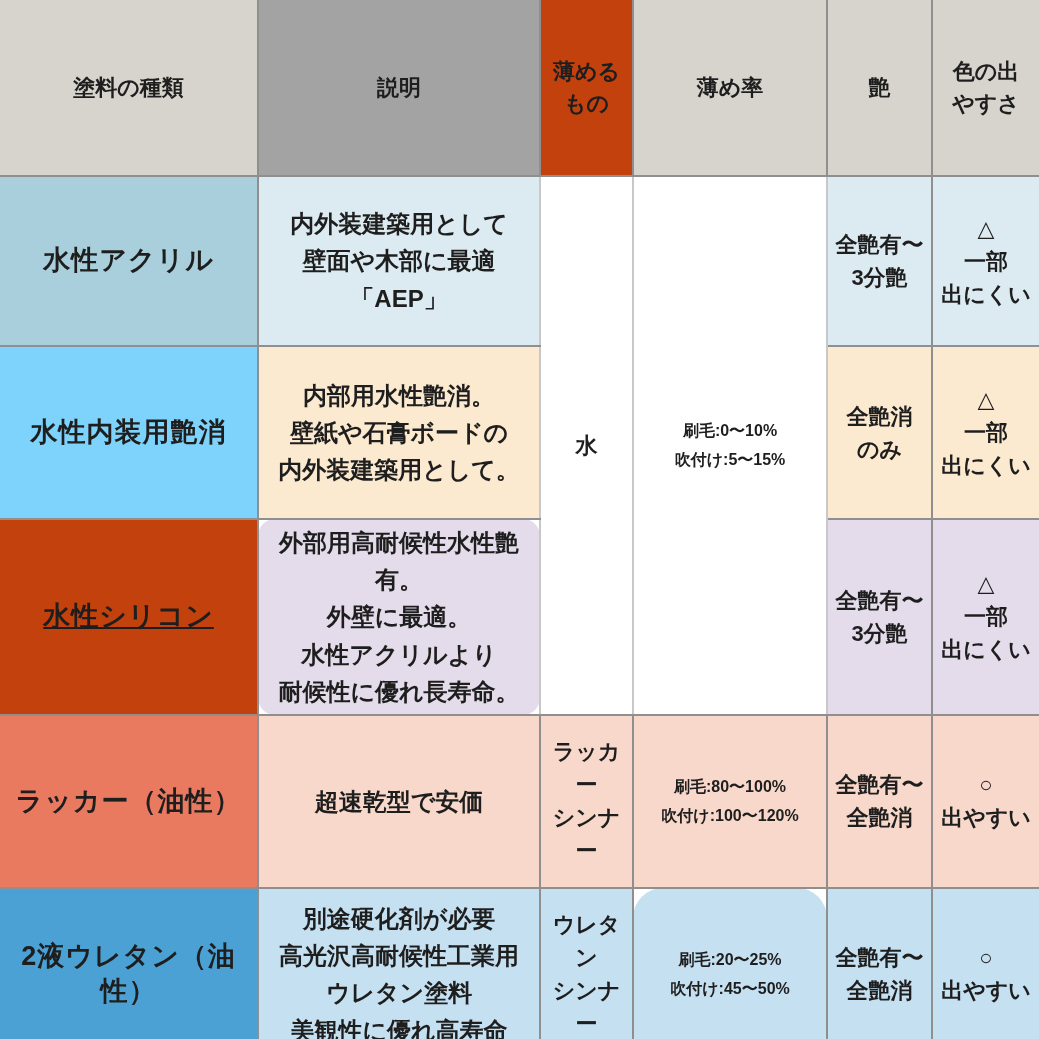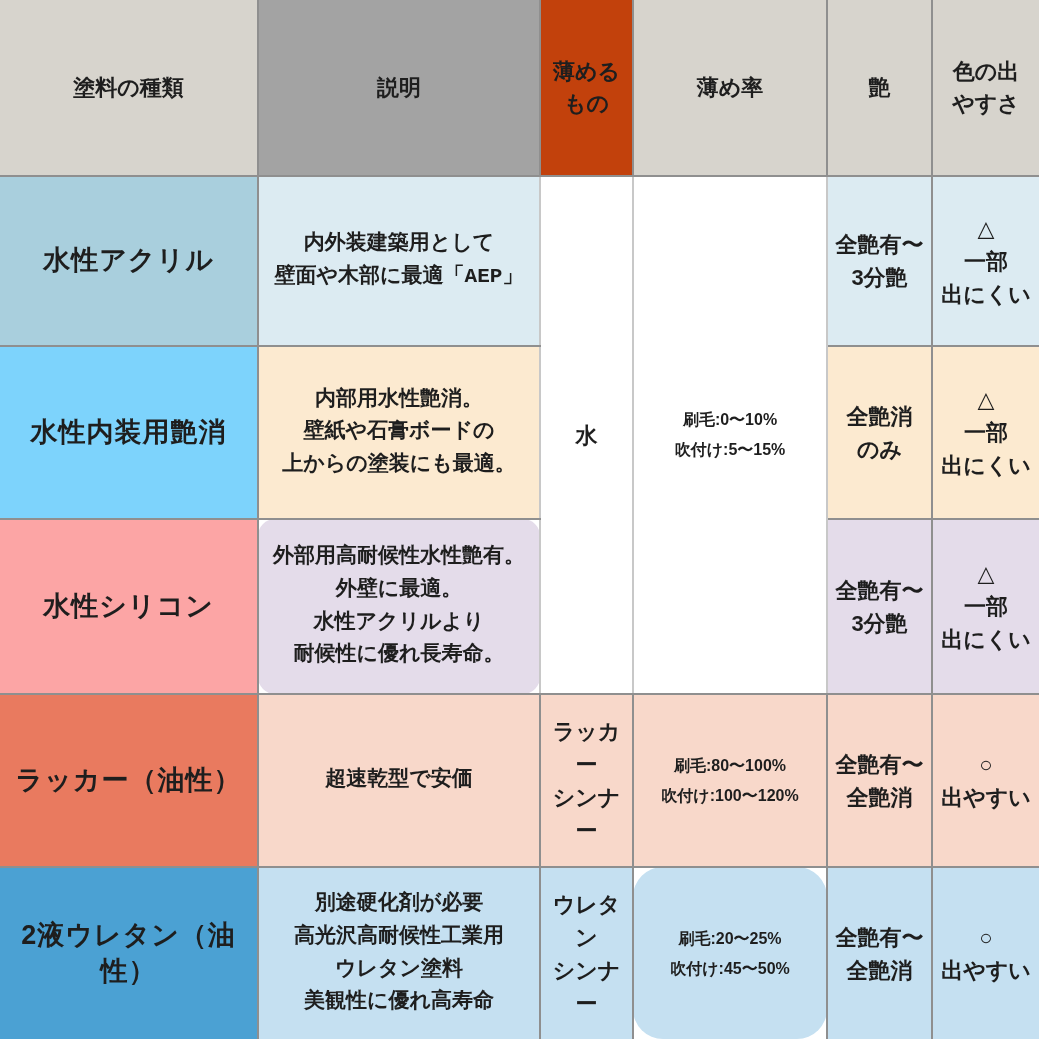--- a/index.html
+++ b/index.html
@@ -37,21 +37,21 @@
     border-right: 2px solid #8f8f8f;
     border-bottom: 2px solid #8f8f8f;
     overflow: hidden;
   }
   th:last-child, td:last-child { border-right: none; }
   tr:last-child td { border-bottom: none; }
 
   th { font-size: 22px; line-height: 1.45; font-weight: 700; }
 
   td.name  { font-size: 27px; line-height: 1.3; letter-spacing: 1px; }
-  td.desc  { font-size: 21px; line-height: 1.55; font-family: Liberation Mono, monospace; }
+  td.desc  { font-size: 24px; line-height: 1.55; }
   td.thin  { font-size: 22px; line-height: 1.5; }
   td.ratio { font-size: 16px; line-height: 1.85; white-space: pre-line; }
   td.gloss { font-size: 22px; line-height: 1.5; }
   td.ease  { font-size: 22px; line-height: 1.5; }
 
   
   td.light-right { border-right-color: #c8c8c8; }
 </style>
 </head>
 <body style="color: rgb(30, 30, 30);">
@@ -88,29 +88,29 @@
       <td class="gloss" style="background-color: rgb(220, 235, 242);">全艶有〜
 3分艶</td>
       <td class="ease" style="background-color: rgb(220, 235, 242);">△
 一部
 出にくい</td>
     </tr>
     <tr class="row-1">
       <td class="name" style="background-color: #7dd3fc;">水性内装用艶消</td>
       <td class="desc light-right" style="background-color: rgb(252, 234, 208);">内部用水性艶消。
 壁紙や石膏ボードの
-上からの塗装にも最適。</td>
+内外装建築用として。</td>
       <td class="gloss" style="background-color: rgb(252, 234, 208);">全艶消
 のみ</td>
       <td class="ease" style="background-color: rgb(252, 234, 208);">△
 一部
 出にくい</td>
     </tr>
     <tr class="row-2">
-      <td class="name" style="background-color: #fca5a5;">水性シリコン</td>
+      <td class="name" style="background-color: #c2410c; text-decoration: underline;">水性シリコン</td>
       <td class="desc light-right" style="background-color: rgb(228, 220, 234); border-radius: 17px;">外部用高耐候性水性艶有。
 外壁に最適。
 水性アクリルより
 耐候性に優れ長寿命。</td>
       <td class="gloss" style="background-color: rgb(228, 220, 234);">全艶有〜
 3分艶</td>
       <td class="ease" style="background-color: rgb(228, 220, 234);">△
 一部
 出にくい</td>
     </tr>

